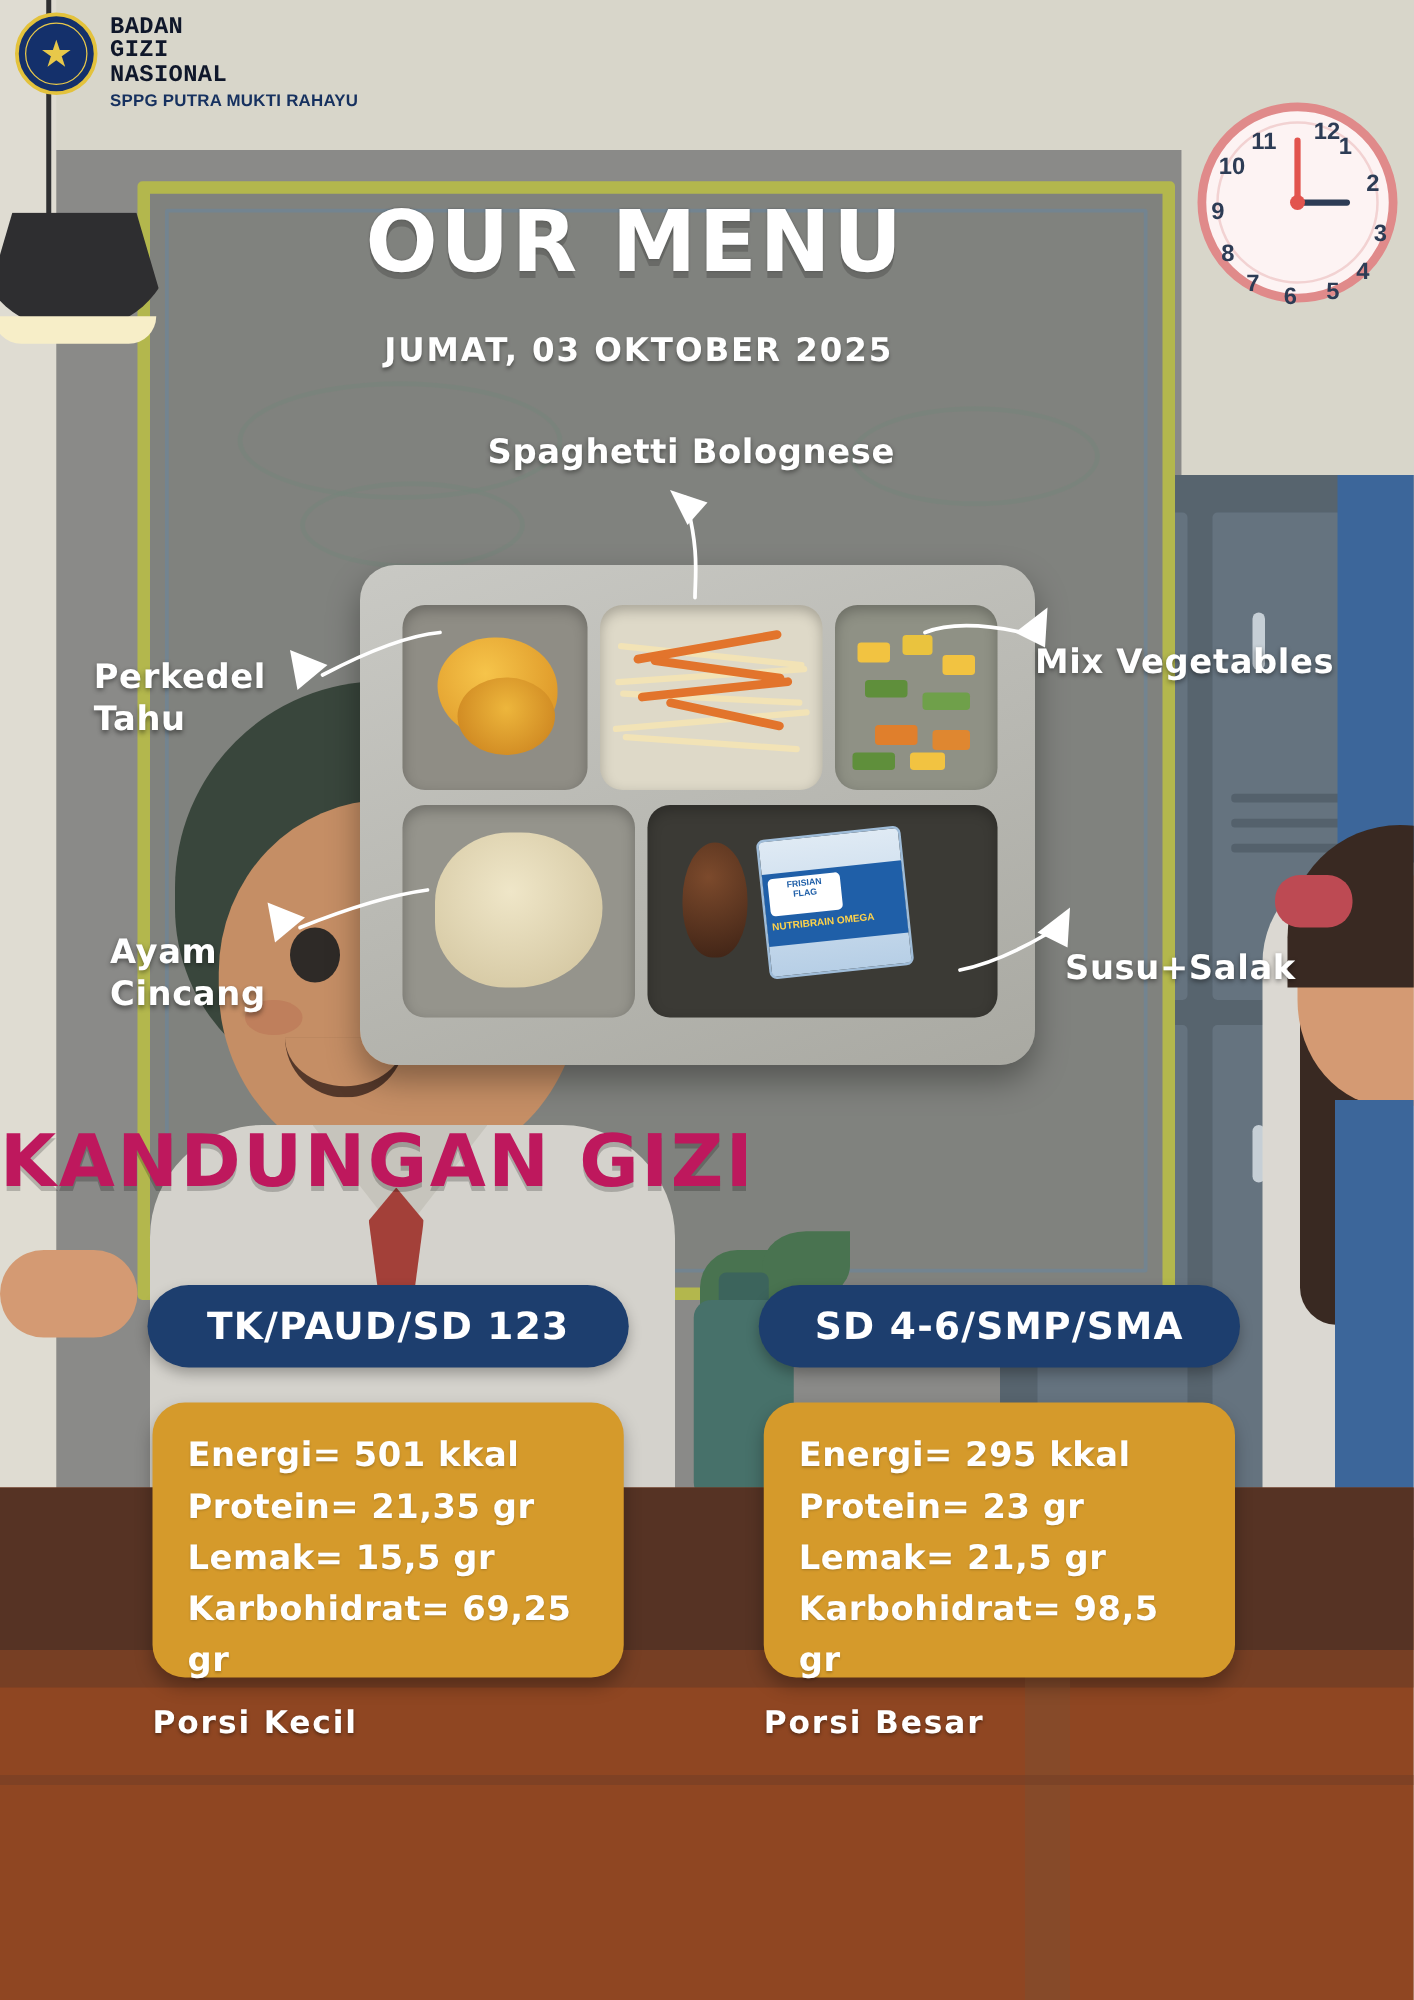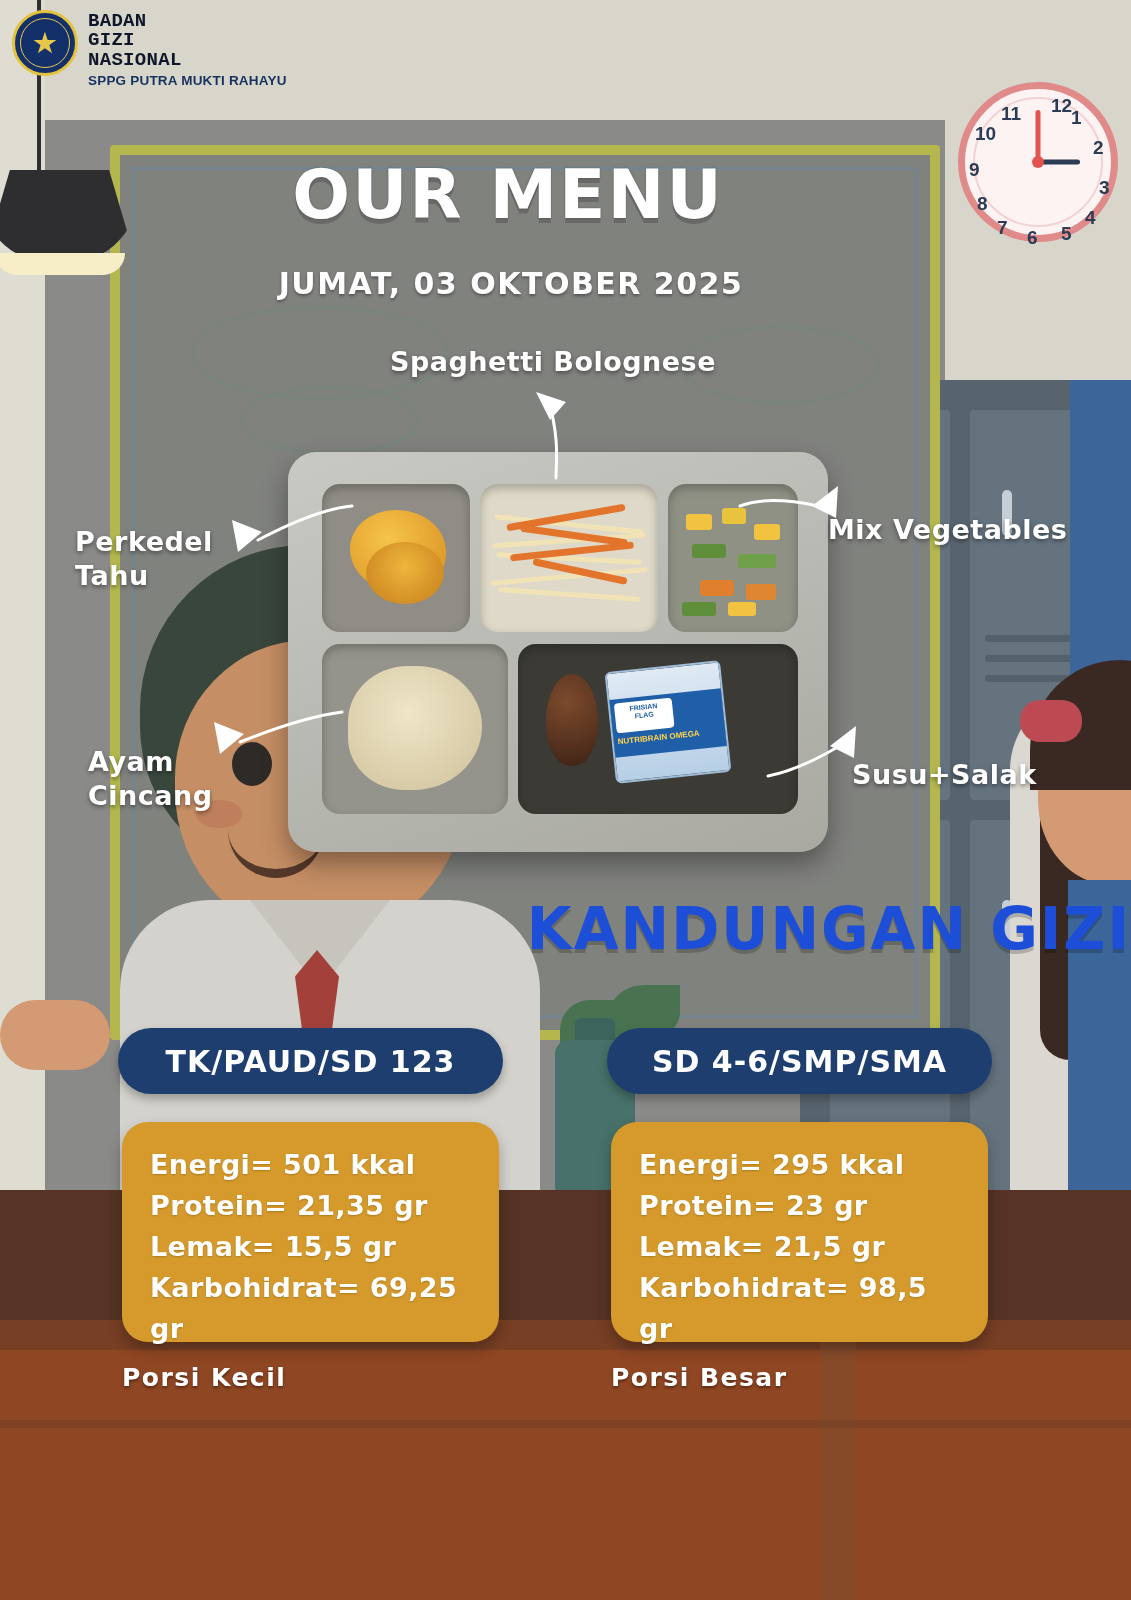--- a/index.html
+++ b/index.html
@@ -246,27 +246,27 @@
   .our-menu {
     position:absolute; left:0; top:155px; width:972px; text-align:center;
     font-family:"DejaVu Sans", sans-serif;
     font-weight:bold; font-size:68px; letter-spacing:2px; color:#ffffff;
     text-shadow:0 5px 0 rgba(0,0,0,.18), 0 0 2px rgba(0,0,0,.3);
     margin-left:22px;
   }
   .menu-date {
     position:absolute; left:0; top:266px; width:1022px; text-align:center;
     font-family:"DejaVu Sans", sans-serif;
-    font-weight:bold; font-size:30px; letter-spacing:1.5px; color:#ffffff;
+    font-weight:bold; font-size:26px; letter-spacing:1.5px; color:#ffffff;
     text-shadow:0 2px 3px rgba(0,0,0,.35);
   }
   .kandungan {
-    position:absolute; left:0; top:895px; width:1131px; text-align:right;
-    font-family:"DejaVu Sans", sans-serif;
-    font-weight:bold; font-size:58px; letter-spacing:2px; color:#1d4ed8;
+    position:absolute; left:0; top:895px; width:1131px; text-align:left;
+    font-family:"DejaVu Sans", sans-serif;
+    font-weight:bold; font-size:58px; letter-spacing:2px; color:#be185d;
     text-shadow:0 4px 0 rgba(0,0,0,.2);
   }
 
   
   .tray {
     position:absolute; left:288px; top:452px; width:540px; height:400px;
     background:linear-gradient(160deg,#c9c9c4,#a9a9a2);
     border-radius:28px;
     box-shadow:0 12px 26px rgba(0,0,0,.35);
     padding:14px;

